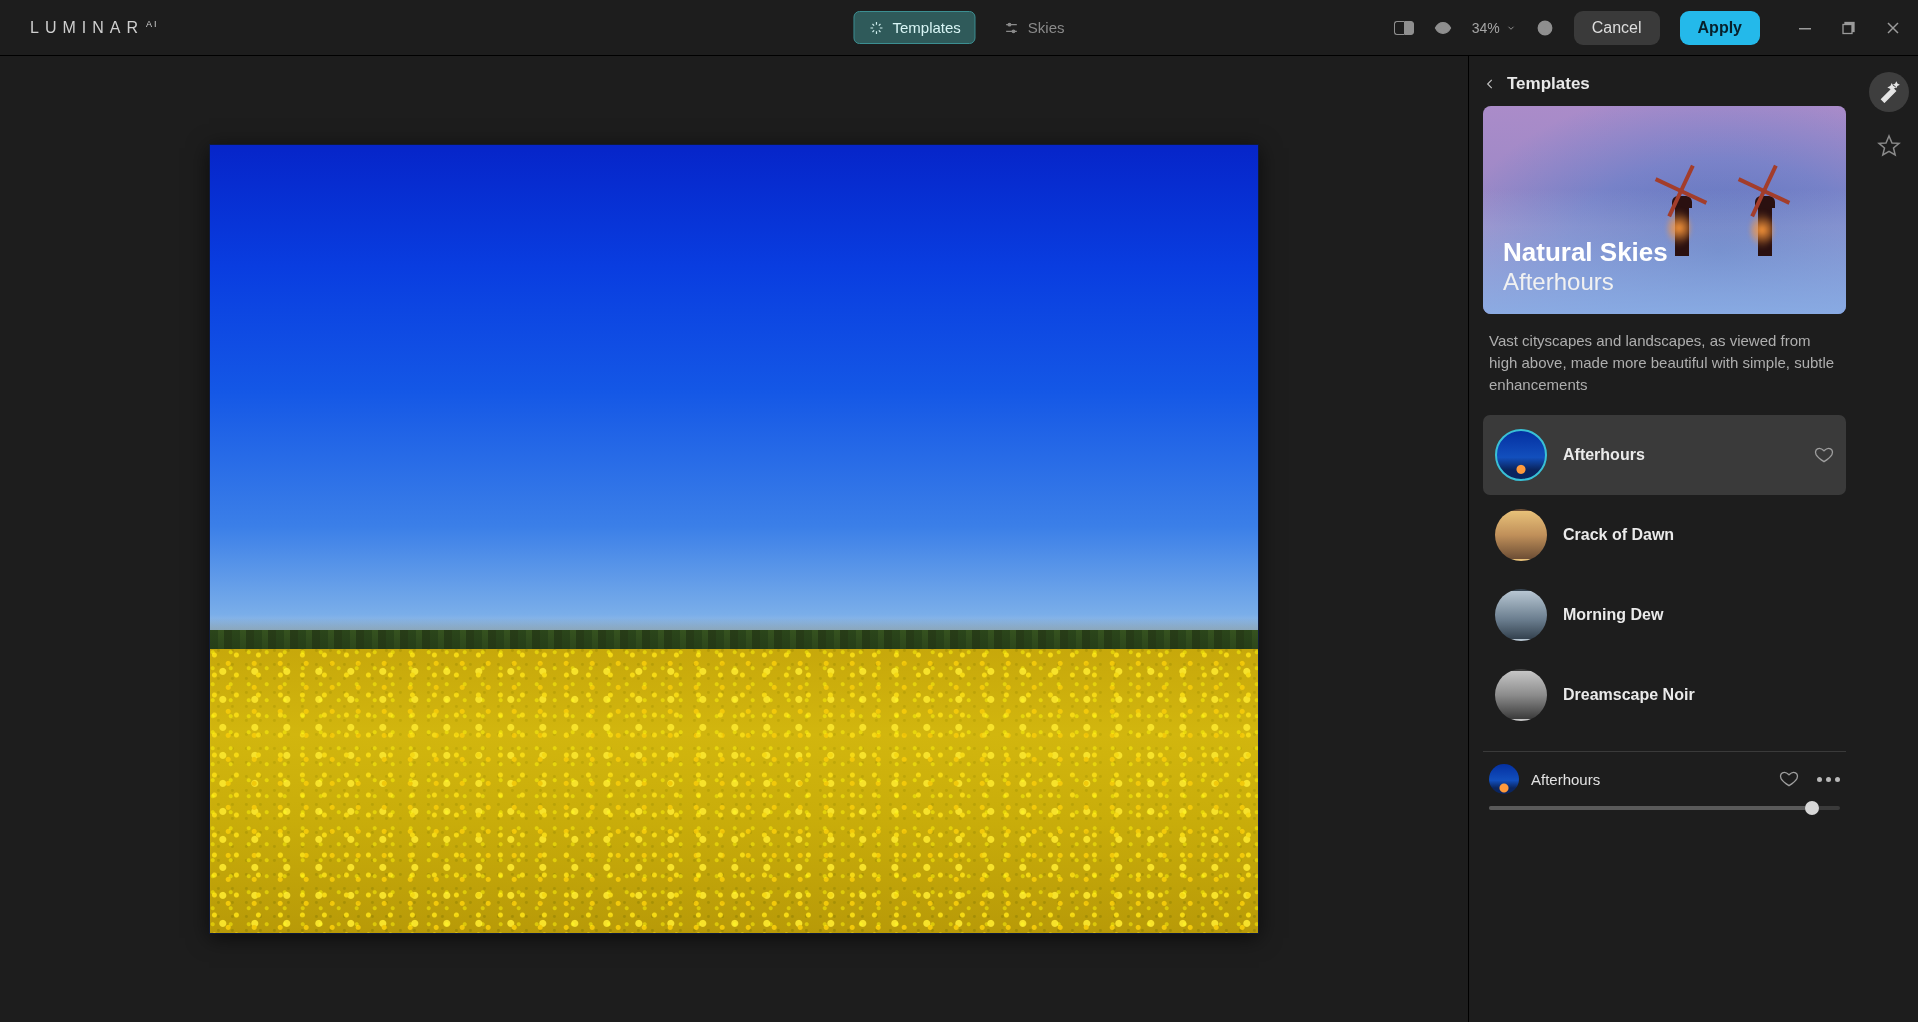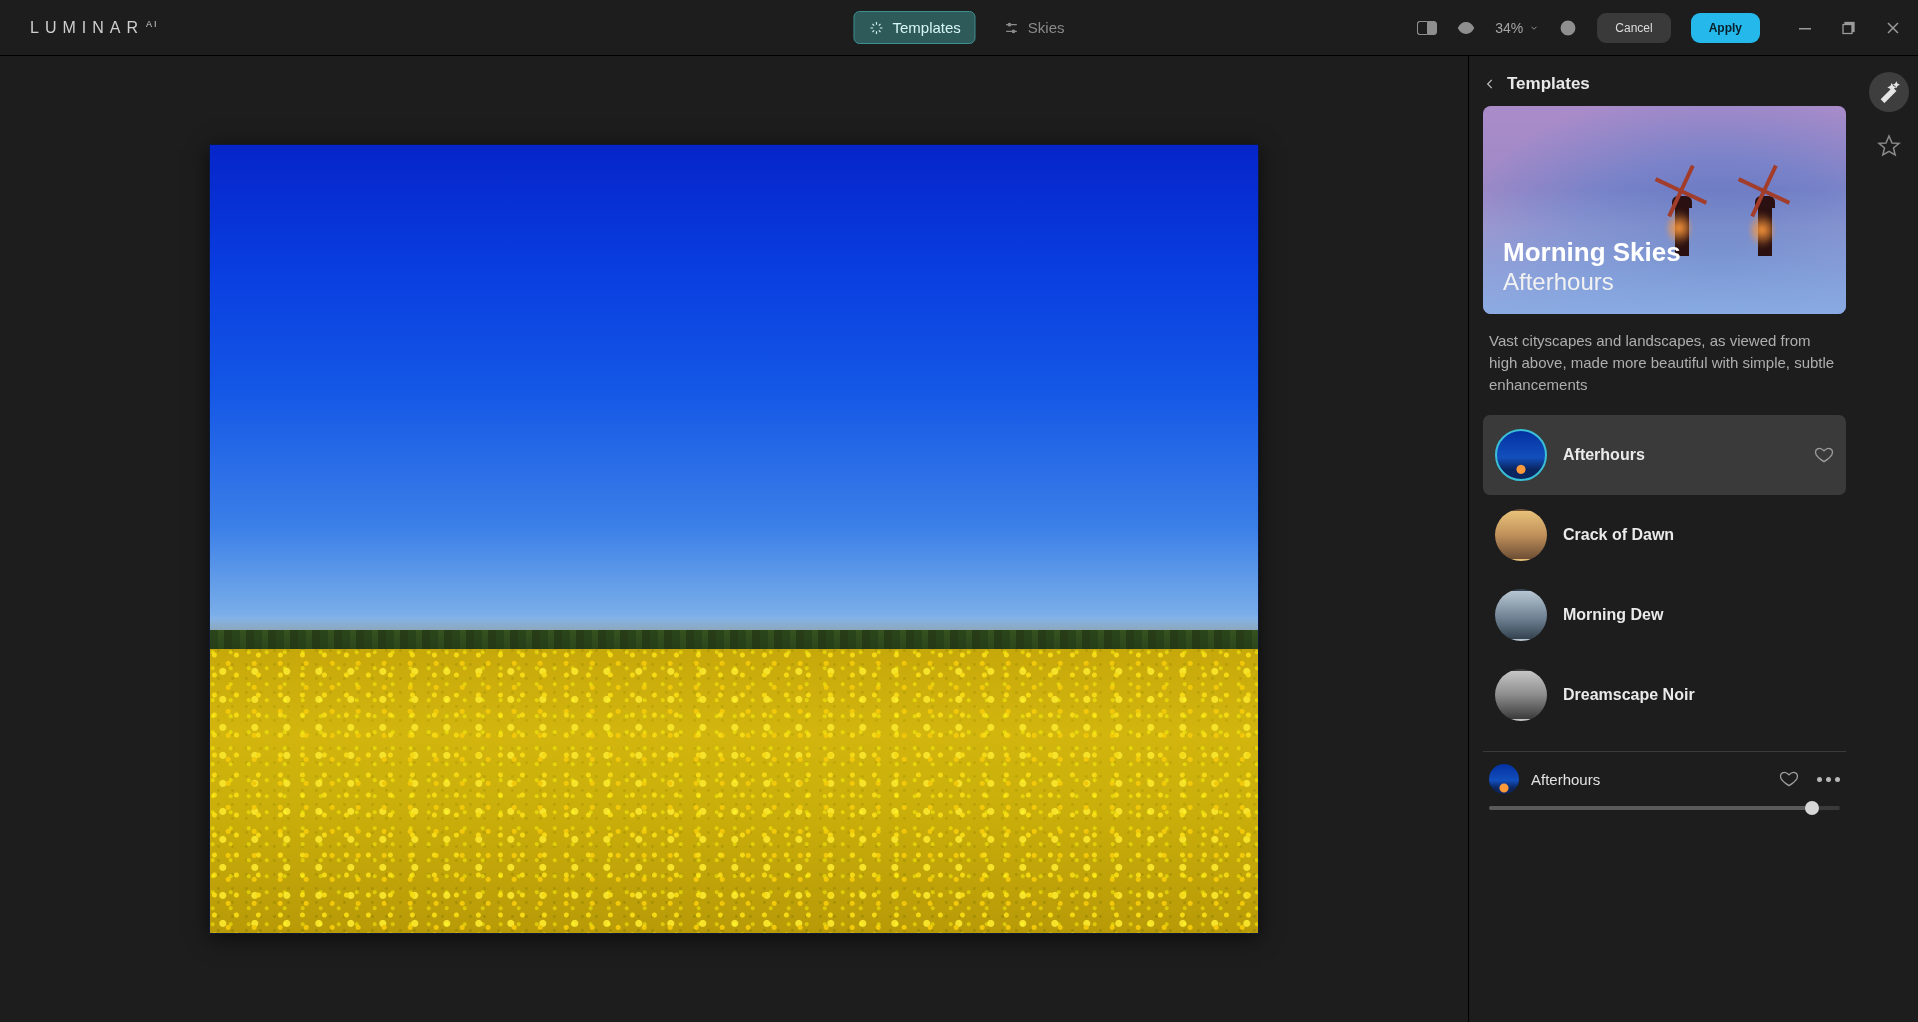--- a/index.html
+++ b/index.html
@@ -26,21 +26,21 @@
   .icon-sparkle{width:16px;height:16px;}
   .icon-sliders{width:16px;height:16px;}
   .right-controls{margin-left:auto;display:flex;align-items:center;gap:20px;padding-right:18px;}
   .ctrl-icon{width:18px;height:18px;fill:#8f8f8f;cursor:pointer;}
   .compare-icon{display:flex;align-items:center;gap:0;}
   .compare-half{width:10px;height:14px;border:1.5px solid #8f8f8f;}
   .compare-half.filled{background:#8f8f8f;border-top-right-radius:3px;border-bottom-right-radius:3px;}
   .compare-half.empty{border-top-left-radius:3px;border-bottom-left-radius:3px;border-right:none;}
   .zoom{display:flex;align-items:center;gap:6px;color:#a5a5a5;font-size:14px;cursor:pointer;}
   .chev-down{width:10px;height:10px;}
-  .btn{border:none;border-radius:9px;padding:8px 18px;font-size:12px;cursor:pointer;}
+  .btn{border:none;border-radius:9px;padding:8px 18px;font-size:16px;cursor:pointer;}
   .btn-cancel{background:#3a3a3a;color:#ddd;}
   .btn-apply{background:var(--apply);color:#07202b;font-weight:700;}
   .window-controls{display:flex;align-items:center;gap:30px;margin-left:18px;}
   .wc{width:14px;height:14px;fill:#9b9b9b;cursor:pointer;}
   .content{display:flex;height:calc(100% - 56px);}
   .canvas-area{flex:1;display:flex;align-items:center;justify-content:center;background:var(--bg);}
   .image-wrapper{width:1050px;height:790px;border:1px solid #0f1a3a;box-shadow:0 4px 20px rgba(0,0,0,.6);overflow:hidden;position:relative;}
   .sky{position:absolute;inset:0;height:62%;background:linear-gradient(to bottom,#0625c9 0%,#093de0 25%,#1457e6 50%,#3b7fe8 78%,#7aaee9 96%,#aec7e2 100%);}
   .horizon{position:absolute;top:60%;left:0;right:0;height:8%;background:linear-gradient(to bottom,rgba(60,90,45,.0),rgba(30,50,20,.6) 60%,rgba(25,40,15,.8));}
   .tree-line{position:absolute;top:61.5%;left:0;right:0;height:4%;background:repeating-linear-gradient(90deg,#2e4a1c 0 8px,#3b5a22 8px 14px,#2a3f18 14px 22px);filter:blur(.6px);}
@@ -212,21 +212,21 @@
             <div class="wm-body"></div>
           <div class="orange-glow" style="left:-5px;top:16px;"></div>
           <div class="wm-blades">
               <div class="wm-blade b1"></div>
               <div class="wm-blade b2"></div>
               <div class="wm-blade b3"></div>
               <div class="wm-blade b4"></div>
             </div>
         </div>
         <div class="collection-text">
-          <div class="collection-title">Morning Skies</div>
+          <div class="collection-title">Natural Skies</div>
           <div class="collection-sub">Afterhours</div>
         </div>
       </div>
 
       <div class="collection-desc">Vast cityscapes and landscapes, as viewed from high above, made more beautiful with simple, subtle enhancements</div>
 
       <div class="preset-list" id="preset-list">
           <div class="preset selected">
             <div class="preset-thumb thumb-afterhours"></div>
             <span class="preset-name">Afterhours</span>

